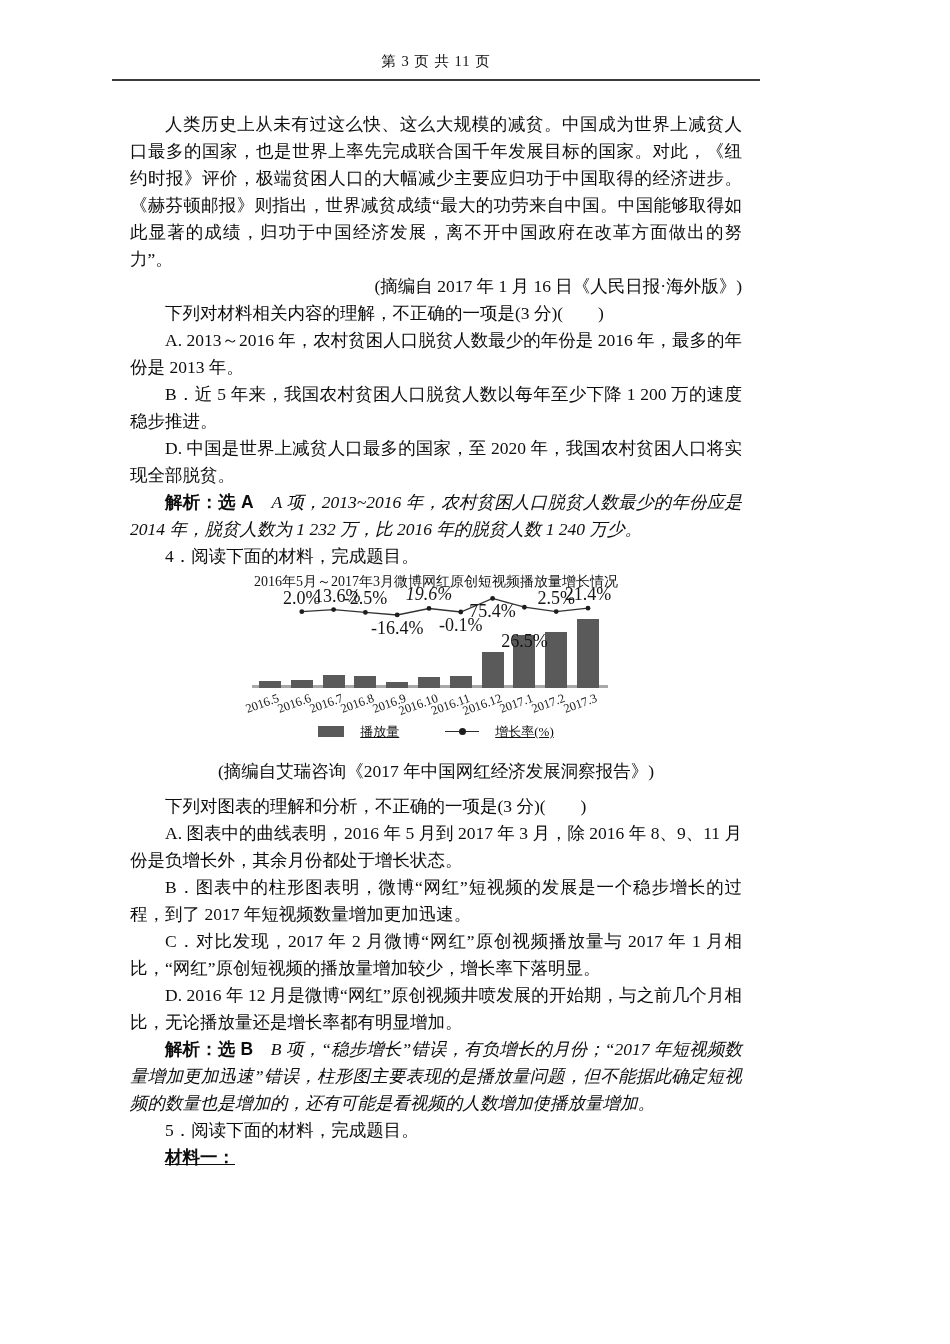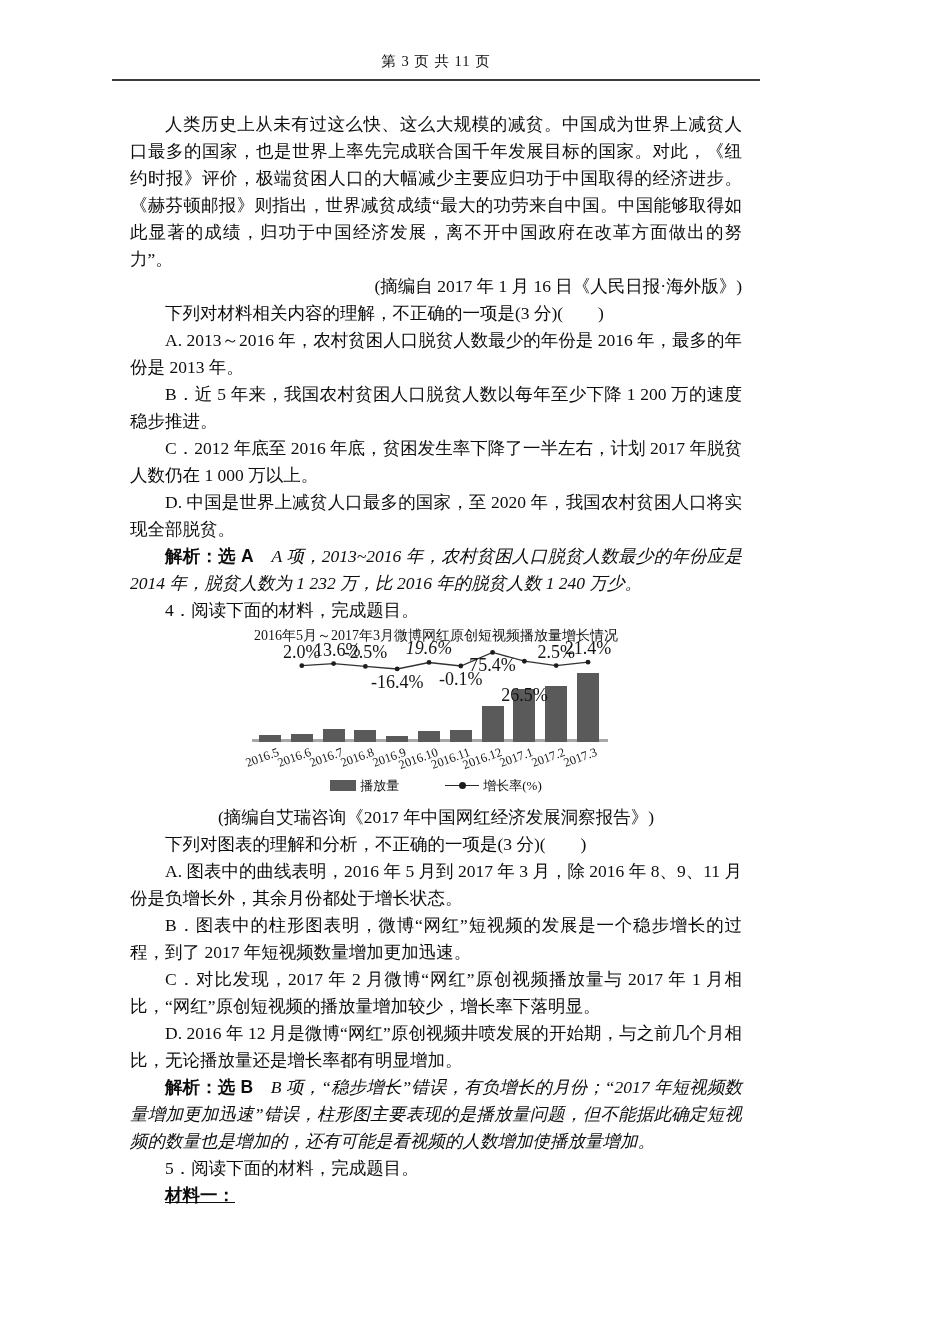--- a/index.html
+++ b/index.html
@@ -6,56 +6,55 @@
   .page {
     position:relative; width:872px; height:1344px; background:#ffffff;
     font-family:"Liberation Serif","DejaVu Serif",serif;
     color:#0d0d0d; overflow:hidden;
   }
   .page-header { padding-top:52px; text-align:center; font-size:14.5px; line-height:18px; letter-spacing:1px; }
   .header-rule { margin:9px 112px 0 112px; border-bottom:2.5px solid #3d3d3d; height:0; }
   .content { margin:30px 130px 0 130px; font-size:17.5px; line-height:27px; text-align:justify; }
   .para { margin:0; text-indent:2em; }
   .source-right { margin:0; text-align:right; text-indent:0; }
-  .center-line { margin:0; text-align:center; text-indent:0; }
+  .center-line { margin:8px; text-align:center; text-indent:0; }
   .kai { font-style:italic; }
   .ana-label { font-style:normal; font-weight:bold; font-family:"Liberation Sans","DejaVu Sans",sans-serif; }
   .hei-bold { font-weight:bold; font-family:"Liberation Sans","DejaVu Sans",sans-serif; font-style:normal;text-decoration:underline; }
 
   
   .chart-wrap { width:400px; margin:2px auto 0 auto; }
   .chart-title { text-align:center; font-size:14px; line-height:20px; color:#141414; }
   .chart-plot { position:relative; width:400px; height:158px; font-family:"Liberation Serif","DejaVu Serif",serif; }
   .axis-line { position:absolute; left:16px; top:93px; width:356px; height:3px; background:#a8a8a8; }
   .bar { position:absolute; width:22px; background:#5a5a5a; }
   .pct-label { position:absolute; width:54px; text-align:center; font-size:18px; line-height:15px; color:#141414; white-space:nowrap; }
   .x-label { position:absolute; width:50px; text-align:right; font-size:12.5px; line-height:14px; color:#141414;
              transform:rotate(-20deg); transform-origin:100% 0; white-space:nowrap; }
   .legend { position:absolute; top:126px; left:0; width:100%; display:flex; justify-content:center; align-items:center; gap:46px; font-size:13px; }
-  .legend-item { display:flex; align-items:center; gap:4px; }
+  .legend-item { display:flex; align-items:center; gap:16px;text-decoration:underline; }
   .swatch-bar { width:26px; height:11px; background:#5a5a5a; }
   .swatch-line { position:relative; width:34px; height:0; border-top:1.5px solid #2a2a2a; }
   .swatch-dot { position:absolute; left:50%; top:-4px; margin-left:-3.5px; width:7px; height:7px; background:#1d1d1d; border-radius:50%; }
 </style>
 </head>
 <body>
 
 <div class="page">
 
   <div class="page-header">第 3 页 共 11 页</div>
   <div class="header-rule"></div>
 
   <div class="content">
 
     <p class="para">人类历史上从未有过这么快、这么大规模的减贫。中国成为世界上减贫人口最多的国家，也是世界上率先完成联合国千年发展目标的国家。对此，《纽约时报》评价，极端贫困人口的大幅减少主要应归功于中国取得的经济进步。《赫芬顿邮报》则指出，世界减贫成绩“最大的功劳来自中国。中国能够取得如此显著的成绩，归功于中国经济发展，离不开中国政府在改革方面做出的努力”。</p>
     <p class="source-right">(摘编自 2017 年 1 月 16 日《人民日报·海外版》)</p>
     <p class="para">下列对材料相关内容的理解，不正确的一项是(3 分)(　　)</p>
     <p class="para">A. 2013～2016 年，农村贫困人口脱贫人数最少的年份是 2016 年，最多的年份是 2013 年。</p>
     <p class="para">B．近 5 年来，我国农村贫困人口脱贫人数以每年至少下降 1 200 万的速度稳步推进。</p>
-    <p class="para">C．2012 年底至 2016 年底，贫困发生率下降了一半左右，计划 2017 年脱贫人数仍在 1 000 万以上。</p>
     <p class="para">D. 中国是世界上减贫人口最多的国家，至 2020 年，我国农村贫困人口将实现全部脱贫。</p>
     <p class="para"><span class="ana-label">解析：选 A</span><span class="kai">　A 项，2013~2016 年，农村贫困人口脱贫人数最少的年份应是 2014 年，脱贫人数为 1 232 万，比 2016 年的脱贫人数 1 240 万少。</span></p>
 
     <p class="para">4．阅读下面的材料，完成题目。</p>
 
     <div class="chart-wrap">
       <div class="chart-title">2016年5月～2017年3月微博网红原创短视频播放量增长情况</div>
       <div class="chart-plot" id="chart-plot">
         <div class="axis-line"></div>
         <div class="legend">

